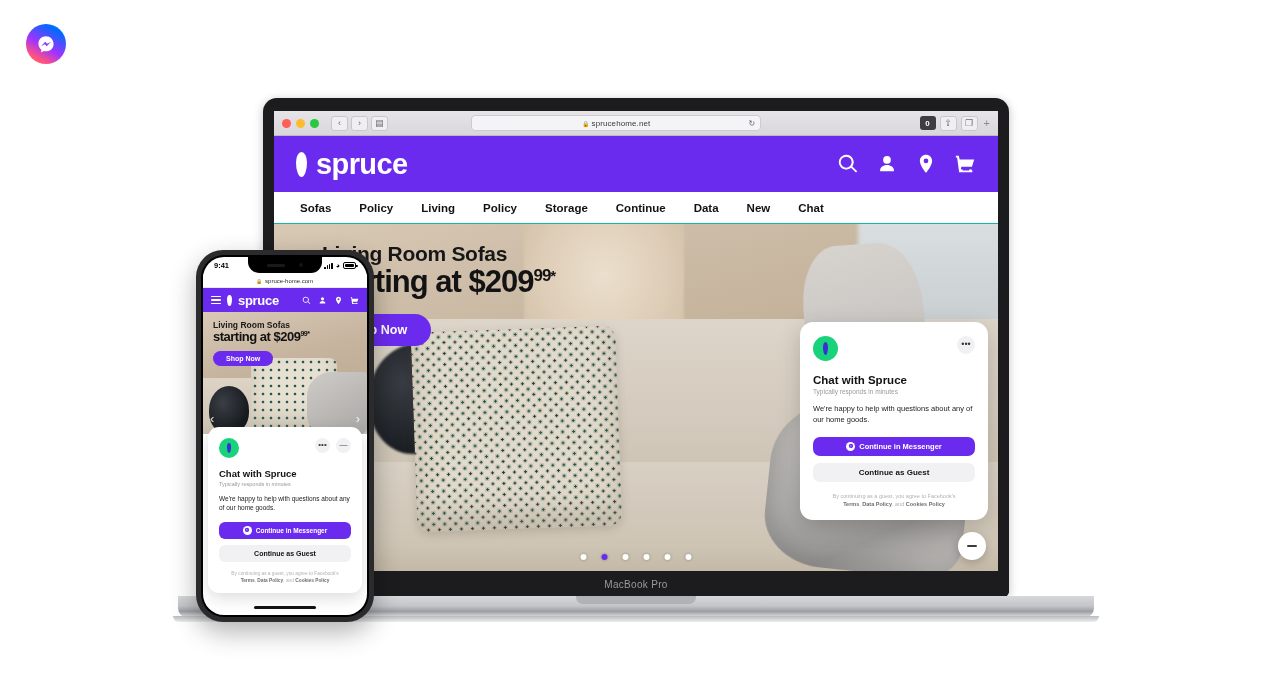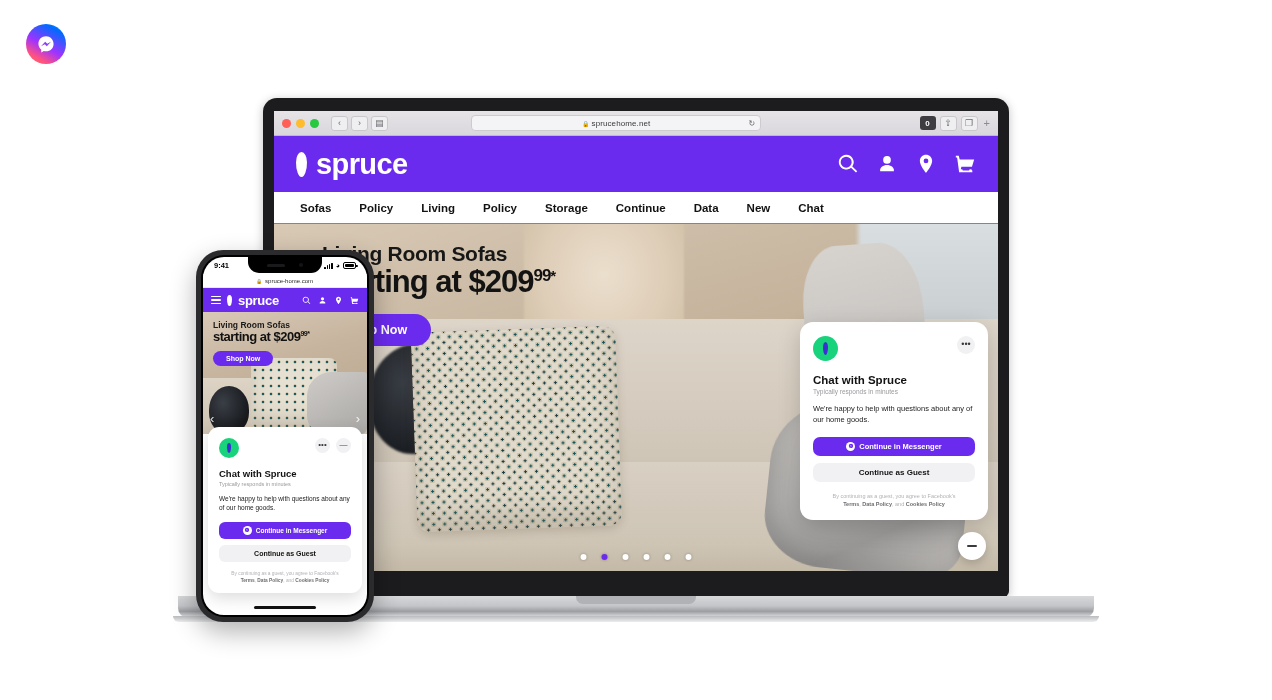--- a/index.html
+++ b/index.html
@@ -436,20 +436,23 @@
               <b>Terms</b><span>, </span><b>Data Policy</b><span>, and </span><b>Cookies Policy</b>
             </div>
           </div>
 
           <div class="launcher">
             <span class="launcher-bar"></span>
           </div>
         </div>
 
       </div>
+      <div class="mb-chin">
+        <span class="mb-chin-label">MacBook Pro</span>
+      </div>
     </div>
     <div class="mb-base">
       <div class="mb-notch"></div>
     </div>
     <div class="mb-foot"></div>
   </div>
 
   <div class="iphone">
     <div class="ip-frame">
       <div class="ip-inner">

